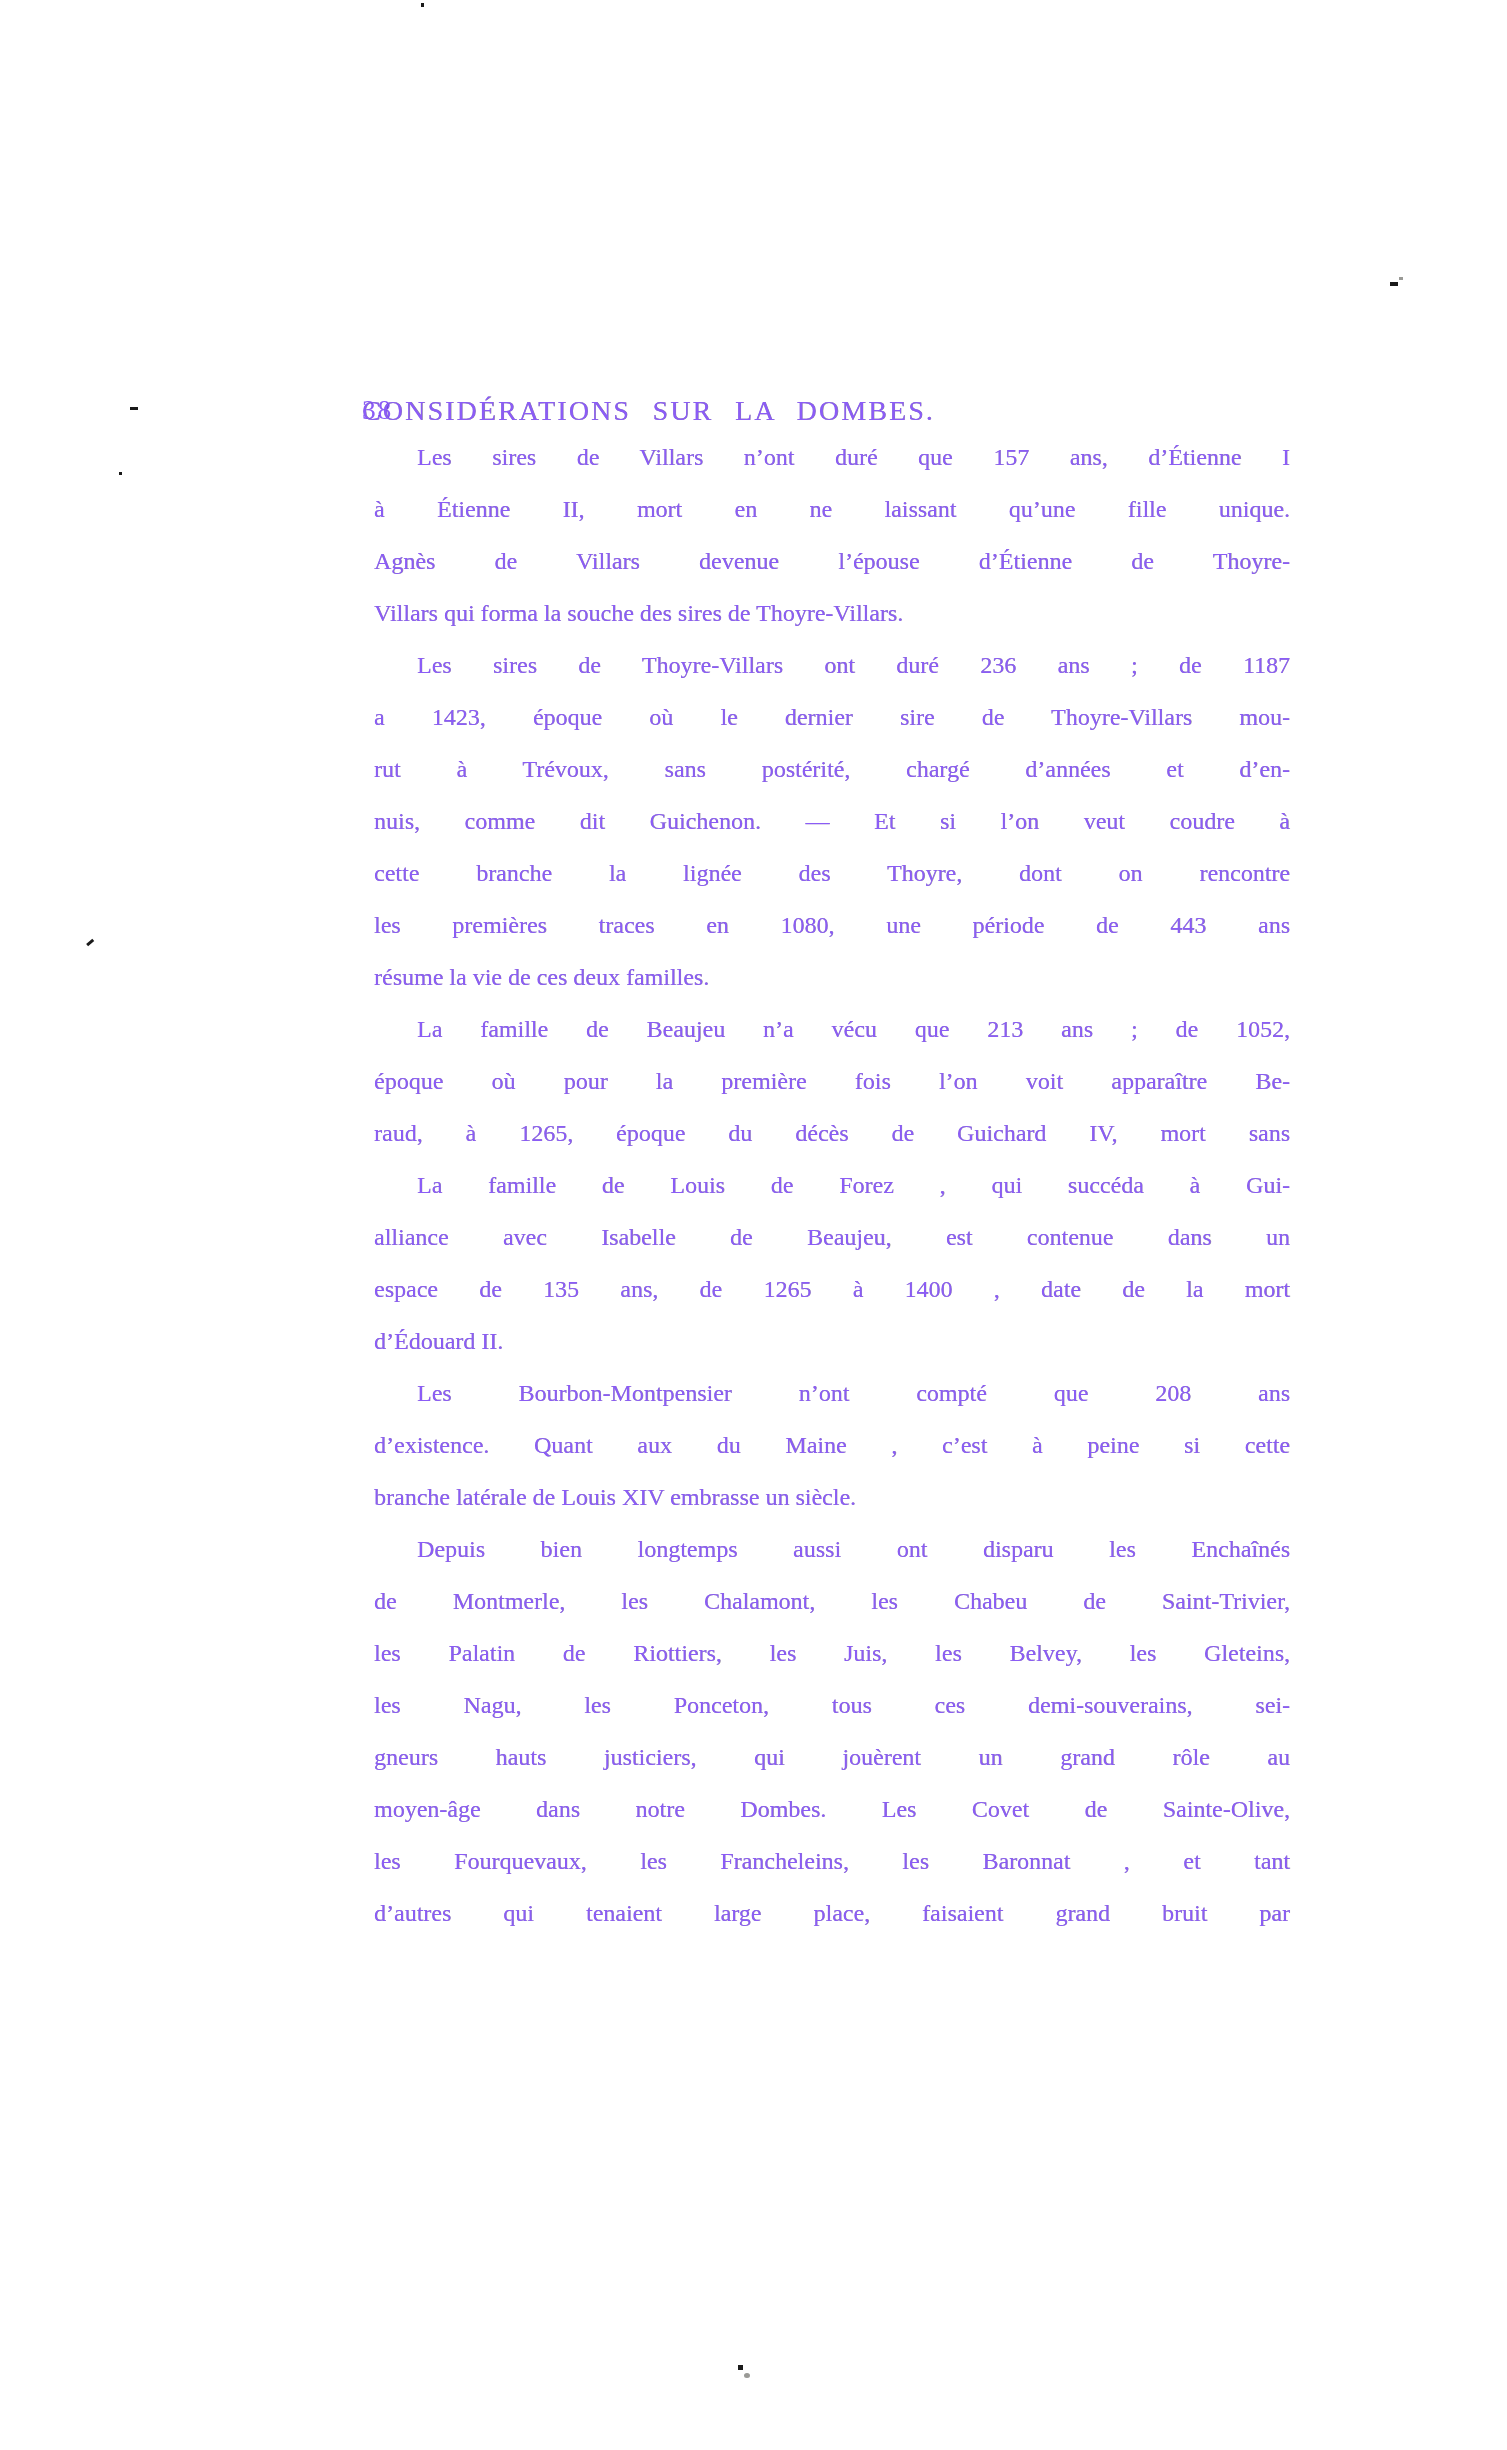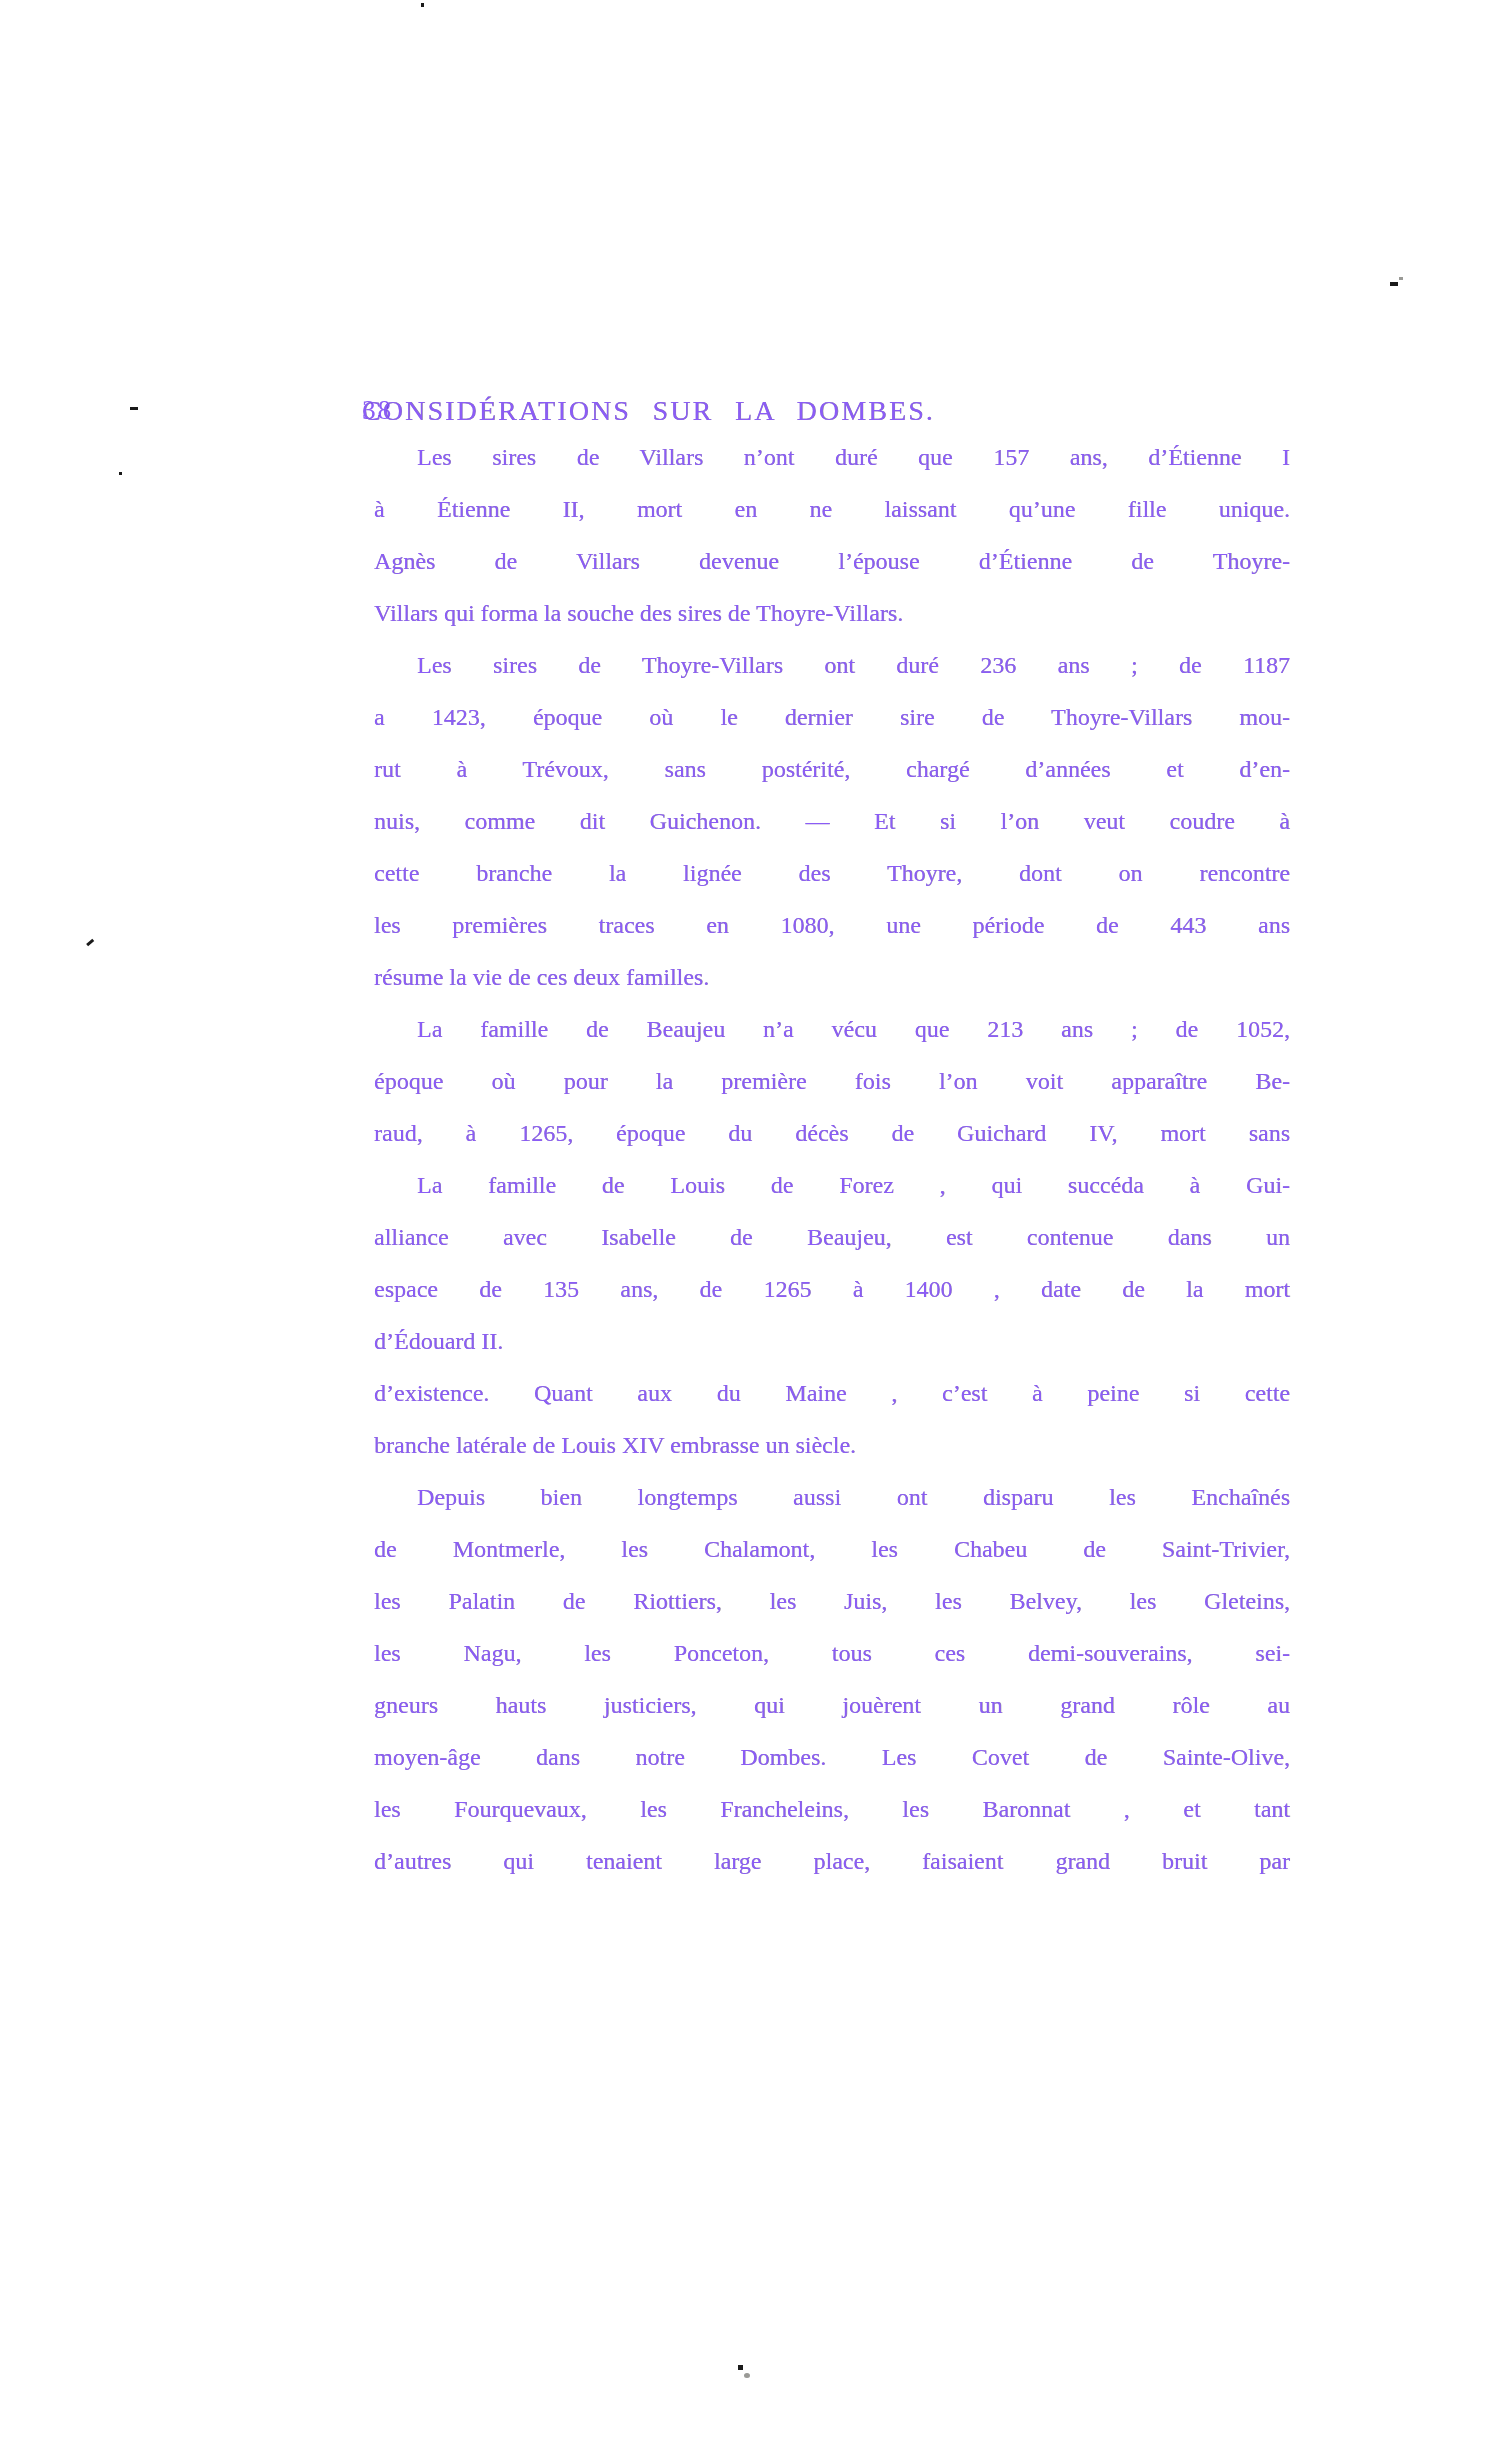--- a/index.html
+++ b/index.html
@@ -73,20 +73,21 @@
     <div class="ln j">cette branche la lignée des Thoyre, dont on rencontre</div>
     <div class="ln j">les premières traces en 1080, une période de 443 ans</div>
     <div class="ln">résume la vie de ces deux familles.</div>
     <div class="ln j ind">La famille de Beaujeu n’a vécu que 213 ans ; de 1052,</div>
     <div class="ln j">époque où pour la première fois l’on voit apparaître Be-</div>
     <div class="ln j">raud, à 1265, époque du décès de Guichard IV, mort sans</div>
     <div class="ln j ind">La famille de Louis de Forez , qui succéda à Gui-</div>
     <div class="ln j">alliance avec Isabelle de Beaujeu, est contenue dans un</div>
     <div class="ln j">espace de 135 ans, de 1265 à 1400 , date de la mort</div>
     <div class="ln">d’Édouard II.</div>
+    <div class="ln j ind">Les Bourbon-Montpensier n’ont compté que 208 ans</div>
     <div class="ln j">d’existence. Quant aux du Maine , c’est à peine si cette</div>
     <div class="ln">branche latérale de Louis XIV embrasse un siècle.</div>
     <div class="ln j ind">Depuis bien longtemps aussi ont disparu les Enchaînés</div>
     <div class="ln j">de Montmerle, les Chalamont, les Chabeu de Saint-Trivier,</div>
     <div class="ln j">les Palatin de Riottiers, les Juis, les Belvey, les Gleteins,</div>
     <div class="ln j">les Nagu, les Ponceton, tous ces demi-souverains, sei-</div>
     <div class="ln j">gneurs hauts justiciers, qui jouèrent un grand rôle au</div>
     <div class="ln j">moyen-âge dans notre Dombes. Les Covet de Sainte-Olive,</div>
     <div class="ln j">les Fourquevaux, les Francheleins, les Baronnat , et tant</div>
     <div class="ln j">d’autres qui tenaient large place, faisaient grand bruit par</div>

